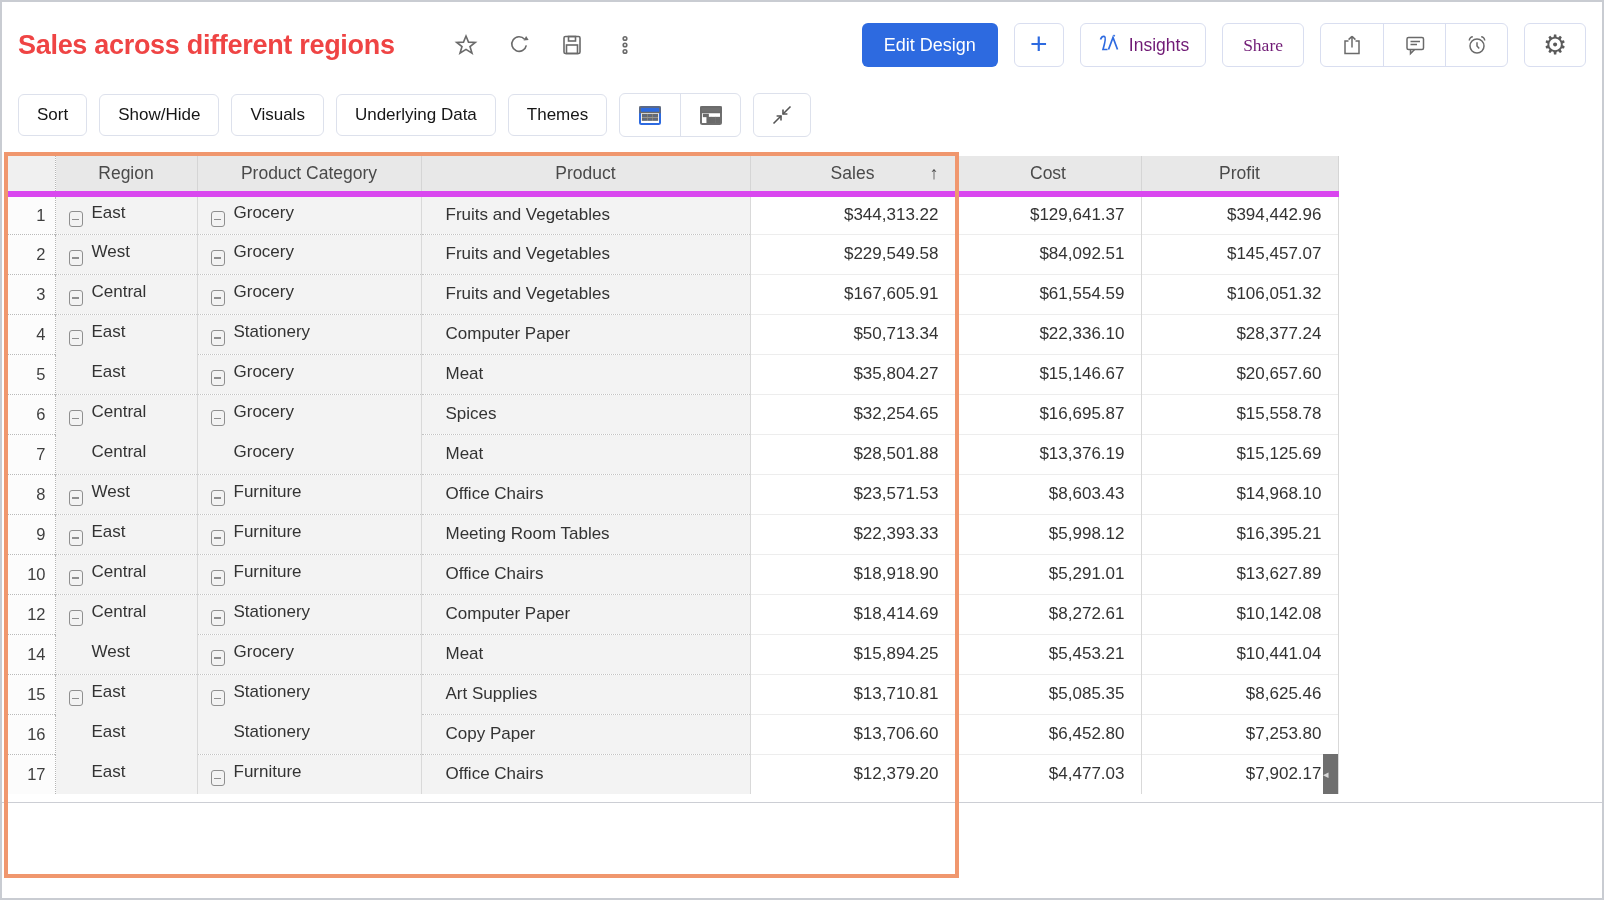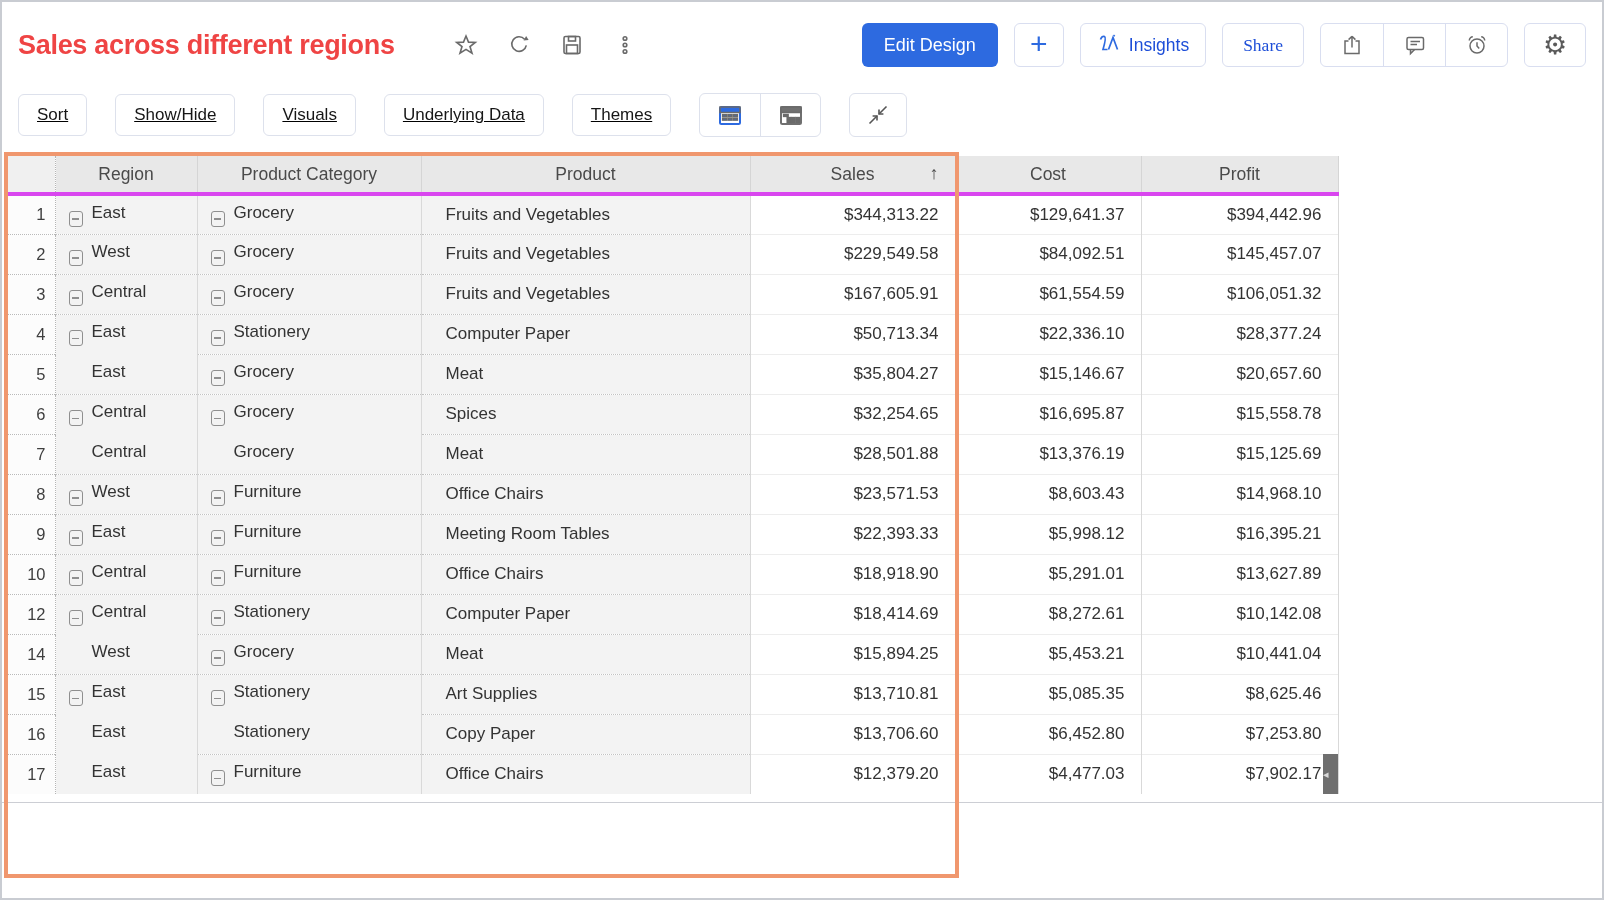--- a/index.html
+++ b/index.html
@@ -18,50 +18,50 @@
   .tico svg { stroke:#6a6a6a; fill:none; stroke-width:1.6; }
 
   .hdr-right { margin-left:auto; display:flex; align-items:center; gap:16px; }
   .btn-primary {
     height:44px; padding:0 22px; background:#2d6ae0; color:#fff; border:none;
     border-radius:6px; font-size:18px; font-family:inherit; cursor:pointer;
   }
   .btn-box {
     height:44px; background:#fff; border:1px solid #d9def0; border-radius:6px;
     display:inline-flex; align-items:center; justify-content:center;
-    font-size:17.5px; color:#1d4ed8; font-family:inherit; cursor:pointer;
+    font-size:17.5px; color:#701a75; font-family:inherit; cursor:pointer;
   }
   .btn-plus { width:50px; font-size:30px; color:#2d6ae0; font-weight:400; padding-bottom:3px; }
   .btn-insights { padding:0 16px; gap:8px; }
   .btn-share { padding:16px 20px;font-family:Liberation Serif, serif; }
   .icon-group { height:44px; display:flex; border:1px solid #d9def0; border-radius:6px; overflow:hidden; background:#fff; }
   .icon-group .gico { width:62px; display:flex; align-items:center; justify-content:center; cursor:pointer; }
   .icon-group .gico + .gico { border-left:1px solid #d9def0; }
   .gico svg { stroke:#6a6a6a; fill:none; stroke-width:1.5; }
   .btn-gear { width:62px; font-size:27px; color:#5a5a5a; }
 
   
-  .toolbar { display:flex; align-items:center; gap:28px; height:62px; padding:0 16px 8px 16px;text-decoration:underline; }
+  .toolbar { display:flex; align-items:center; gap:12px; height:62px; padding:0 16px 8px 16px; }
   .tbtn {
     height:42px; padding:0 18px; background:#fff; border:1px solid #dde1ec; border-radius:6px;
     font-size:17px; color:#161616; font-family:inherit; cursor:pointer;
   }
   .view-group { height:44px; display:flex; border:1px solid #dde1ec; border-radius:6px; overflow:hidden; background:#fff; }
   .view-group .gico { width:60px; display:flex; align-items:center; justify-content:center; cursor:pointer; }
   .view-group .gico + .gico { border-left:1px solid #dde1ec; }
   .tbtn-collapse { width:58px; height:44px; display:flex; align-items:center; justify-content:center;
     background:#fff; border:1px solid #dde1ec; border-radius:6px; cursor:pointer; }
 
   
   .table-zone { position:relative; margin:6px 0 0 6px; width:1330px; }
   table.grid { border-collapse:collapse; table-layout:fixed; width:1330px; font-size:17px; color:#333; }
   .grid th, .grid td { height:40px; overflow:hidden; white-space:nowrap; }
   .grid thead th {
     height:38px; background:#e8e8e8; color:#4a4a4a; font-weight:400; font-size:17.5px;
-    border-bottom:4px solid #d946ef; border-right:1px solid #d5d5d5; text-align:center; position:relative; cursor:pointer;
+    border-bottom:6px solid #d946ef; border-right:1px solid #d5d5d5; text-align:center; position:relative; cursor:pointer;
   }
   .grid thead th.corner { background:#f0f0f0; border-right:1px dotted #b5b5b5; }
   .sort-arrow { position:absolute; right:16px; top:50%; transform:translateY(-52%); font-size:18px; color:#4a4a4a; }
 
   td.numcol { background:#fcfcfc; color:#3f3f3f; text-align:right; padding-right:9px; font-size:16.5px;
     border-right:1px dotted #b5b5b5; }
   td.gcell { background:#f3f3f3; padding-left:13px; border-right:1px solid #d9d9d9; }
   td.pcell { background:#f3f3f3; padding-left:24px; border-right:1px solid #d9d9d9; }
   td.vcell { background:#fff; text-align:right; padding-right:16px; border-right:1px solid #d9d9d9; }
   tr + tr td.numcol { border-top:1px dotted #b9b9b9; }

